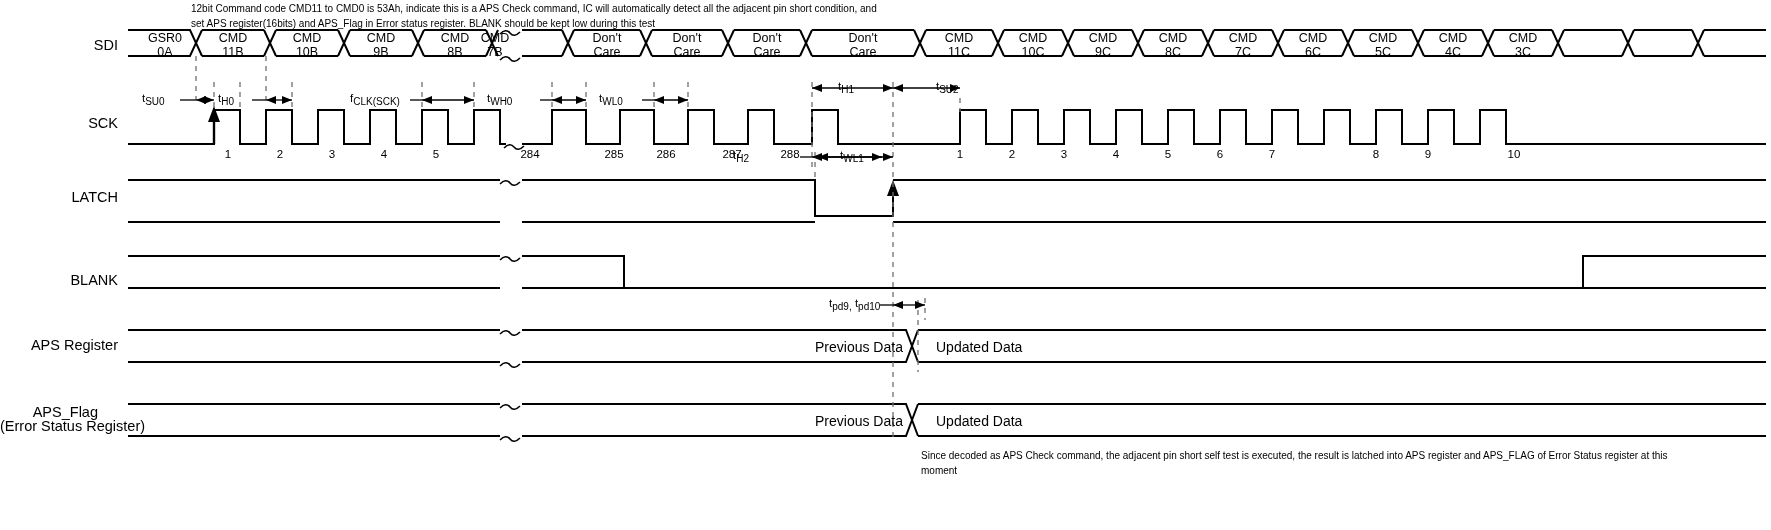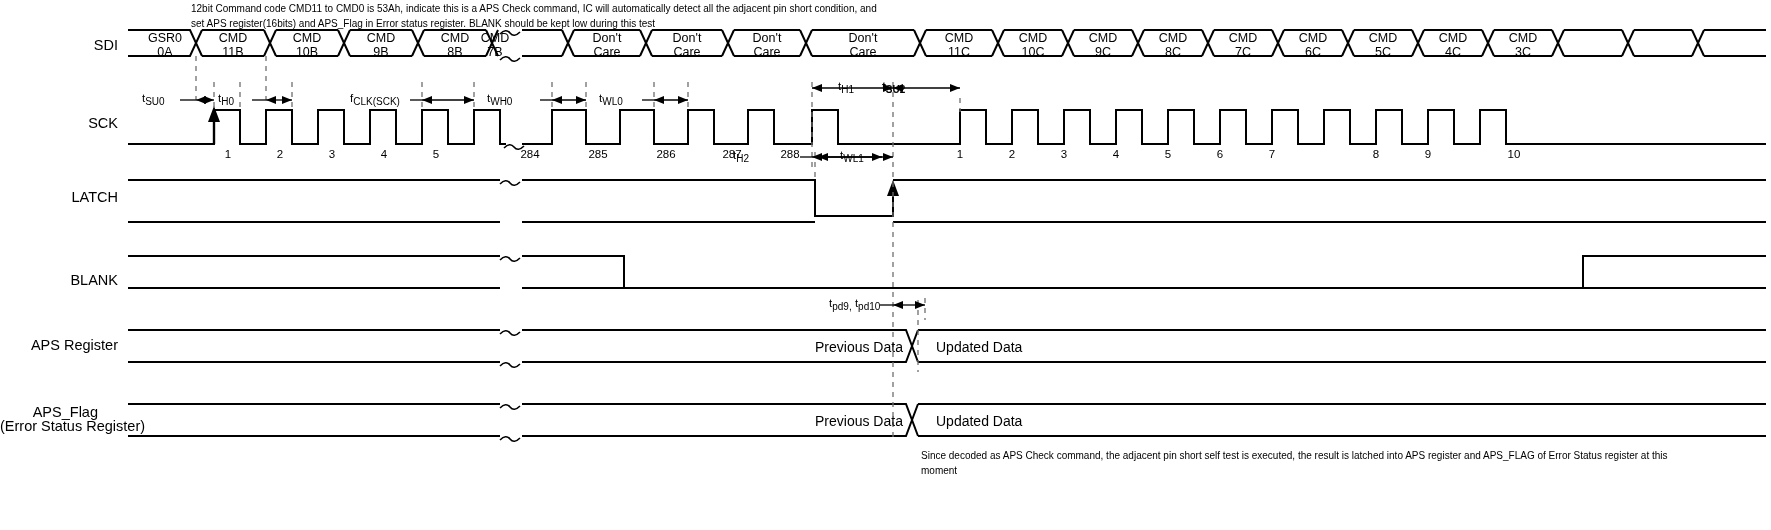--- a/index.html
+++ b/index.html
@@ -274,21 +274,21 @@
   <div class="abs busname" style="left:1494px;top:31px;width:58px;">
     <span>CMD</span><br>
     <span>3C</span></div>
 
   <div class="abs cyc" style="left:214px;top:148px;width:28px;">1</div>
   <div class="abs cyc" style="left:266px;top:148px;width:28px;">2</div>
   <div class="abs cyc" style="left:318px;top:148px;width:28px;">3</div>
   <div class="abs cyc" style="left:370px;top:148px;width:28px;">4</div>
   <div class="abs cyc" style="left:422px;top:148px;width:28px;">5</div>
   <div class="abs cyc" style="left:510px;top:148px;width:40px;">284</div>
-  <div class="abs cyc" style="left:578px;top:148px;width:40px;">285</div>
+  <div class="abs cyc" style="left:594px;top:148px;width:40px;">285</div>
   <div class="abs cyc" style="left:646px;top:148px;width:40px;">286</div>
   <div class="abs cyc" style="left:712px;top:148px;width:40px;">287</div>
   <div class="abs cyc" style="left:770px;top:148px;width:40px;">288</div>
 
   <div class="abs cyc" style="left:946px;top:148px;width:28px;">1</div>
   <div class="abs cyc" style="left:998px;top:148px;width:28px;">2</div>
   <div class="abs cyc" style="left:1050px;top:148px;width:28px;">3</div>
   <div class="abs cyc" style="left:1102px;top:148px;width:28px;">4</div>
   <div class="abs cyc" style="left:1154px;top:148px;width:28px;">5</div>
   <div class="abs cyc" style="left:1206px;top:148px;width:28px;">6</div>
@@ -302,21 +302,21 @@
   <div class="abs tlab" style="left:218px;top:92px;text-align:right;">
     <span>t</span><sub>H0</sub></div>
   <div class="abs tlab" style="left:350px;top:92px;">
     <span>f</span><sub>CLK(SCK)</sub></div>
   <div class="abs tlab" style="left:487px;top:92px;">
     <span>t</span><sub>WH0</sub></div>
   <div class="abs tlab" style="left:588px;top:92px;padding-left:11px;">
     <span>t</span><sub>WL0</sub></div>
   <div class="abs tlab" style="left:838px;top:80px;">
     <span>t</span><sub>H1</sub></div>
-  <div class="abs tlab" style="left:882px;top:80px;font-weight:bold;">
+  <div class="abs tlab" style="left:936px;top:80px;">
     <span>t</span><sub>SU2</sub></div>
   <div class="abs tlab" style="left:733px;top:149px;">
     <span>t</span><sub>H2</sub></div>
   <div class="abs tlab" style="left:840px;top:149px;">
     <span>t</span><sub>WL1</sub></div>
   <div class="abs tlab" style="left:829px;top:297px;">
     <span>t</span><sub>pd9,</sub><span>&nbsp;</span><span>t</span><sub>pd10</sub></div>
 
   <div class="abs statetext" style="left:815px;top:339px;">Previous Data</div>
   <div class="abs statetext" style="left:936px;top:339px;">Updated Data</div>

